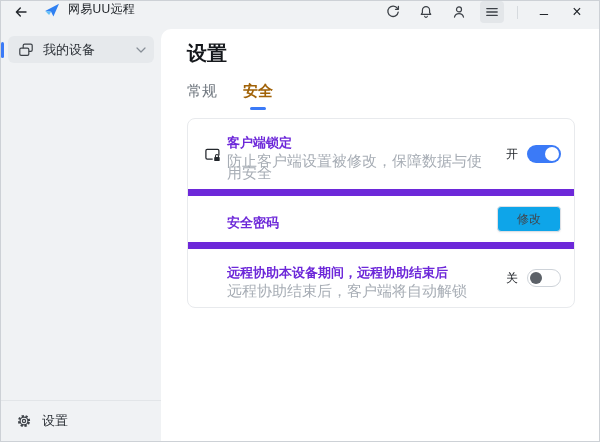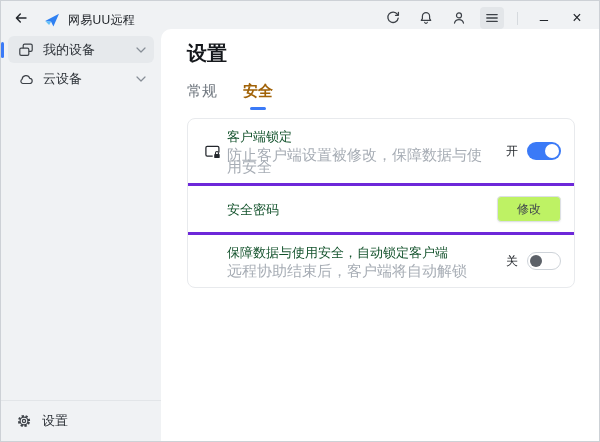--- a/index.html
+++ b/index.html
@@ -3,21 +3,21 @@
 <meta charset="utf-8">
 <style>
   * { box-sizing: border-box; }
   body { margin: 0; font-family: "Liberation Sans", "DejaVu Sans", sans-serif; }
   .window {
     width: 600px; height: 442px; position: relative;
     background: #f0f2f4; border: 1px solid #cdd1d6;
     display: flex; flex-direction: column; overflow: hidden;
   }
   
-  .titlebar { height: 28px; flex: 0 0 28px; display: flex; align-items: flex-end; padding: 0 10px 0 8px; }
+  .titlebar { height: 28px; flex: 0 0 28px; display: flex; align-items: flex-start; padding: 0 10px 0 8px; }
   .tb-btn { width: 24px; height: 22px; display: flex; align-items: center; justify-content: center; border-radius: 4px; cursor: default; }
   .tb-back { margin-right: 10px; }
   .tb-logo { display: flex; align-items: center; margin-right: 7px; }
   .tb-title { font-size: 12px; color: #22262b; letter-spacing: .3px; }
   .tb-right { margin-left: auto; display: flex; align-items: center; }
   .tb-right .tb-btn { margin-left: 9px; }
   .tb-btn.menu-active { background: #e3e6e9; }
   .tb-divider { width: 1px; height: 13px; background: #d6dade; margin: 0 5px 0 13px; }
   .tb-glyph { font-size: 15px; color: #23272c; line-height: 1; }
   
@@ -46,34 +46,34 @@
   .page-title { font-size: 20px; font-weight: 700; color: #15181c; margin: 0; line-height: 24px; }
   .tabs { display: flex; gap: 26px; margin-top: 17px; }
   .tab { font-size: 15px; color: #70777f; padding-bottom: 9px; position: relative; cursor: default; }
   .tab.active { color: #a16207; font-weight: 700; }
   .tab.active::after {
     content: ""; position: absolute; bottom: 0; left: 50%; transform: translateX(-50%);
     width: 16px; height: 3px; border-radius: 2px; background: #3b7af7;
   }
   .card { margin-top: 8px; border: 1px solid #e8eaed; border-radius: 8px; background: #fff; }
   .row { display: flex; align-items: center; padding: 10px 13px 10px 16px; min-height: 46px; }
-  .row + .row { border-top: 3px solid #6d28d9; }
+  .row + .row { border-top: 7px solid #6d28d9; }
   .row.no-icon { padding-left: 39px; }
   .row-icon { width: 17px; height: 17px; margin-right: 6px; display: flex; flex: 0 0 17px; }
-  .row-title { font-size: 13px; font-weight: 400; color: #14532d; line-height: 15px; }
+  .row-title { font-size: 13px; font-weight: 700; color: #6d28d9; line-height: 15px; margin-top: 6px; }
   .row-subtitle { font-size: 15px; color: #a7adb5; margin-top: 5px; line-height: 12px; }
   .row-right { margin-left: auto; display: flex; align-items: center; gap: 9px; padding-left: 12px; }
   .state-label { font-size: 12px; color: #23272c; }
   .toggle { width: 34px; height: 18px; border-radius: 9px; position: relative; cursor: default; }
   .toggle.on { background: #3b7af7; }
   .toggle.on .knob { position: absolute; right: 2px; top: 2px; width: 14px; height: 14px; border-radius: 50%; background: #fff; }
   .toggle.off { background: #fff; border: 1px solid #ced3d9; }
   .toggle.off .knob { position: absolute; left: 2px; top: 2px; width: 12px; height: 12px; border-radius: 50%; background: #5c6168; }
   .btn-modify {
-    font-size: 12px; color: #40464d; background: #bef264; border: 1px solid #dde0e5;
+    font-size: 12px; color: #40464d; background: #0ea5e9; border: 1px solid #dde0e5;
     border-radius: 4px; padding: 5px 19px; font-family: inherit; cursor: default;
     box-shadow: 0 1px 2px rgba(16,24,40,.05); line-height: 14px;
   }
 </style>
 </head>
 <body>
 
 <div class="window">
 
   <div class="titlebar">
@@ -138,33 +138,20 @@
 
     <div class="sidebar">
       <div class="nav-item selected">
         <span class="nav-icon">
           <svg width="16" height="16" viewBox="0 0 16 16" fill="none" stroke="#3c4147" stroke-width="1.2">
               <rect x="5.2" y="2.2" width="9" height="7.2" rx="1.4"></rect>
               <rect x="1.8" y="6.2" width="9" height="7.2" rx="1.4" fill="#e6e9ec"></rect>
             </svg>
         </span>
         <span>我的设备</span>
-        <span class="nav-chevron">
-          <svg width="10" height="6" viewBox="0 0 10 6" fill="none" stroke="#878e96" stroke-width="1.2" stroke-linecap="round" stroke-linejoin="round">
-              <path d="M1 1 L5 5 L9 1"></path>
-            </svg>
-        </span>
-      </div>
-      <div class="nav-item">
-        <span class="nav-icon">
-          <svg width="16" height="16" viewBox="0 0 16 16" fill="none" stroke="#3c4147" stroke-width="1.2" stroke-linejoin="round">
-              <path d="M4.8 12.5 h6.7 a2.6 2.6 0 0 0 .2 -5.2 a3.9 3.9 0 0 0 -7.6 .9 a2.3 2.3 0 0 0 .7 4.3 Z"></path>
-            </svg>
-        </span>
-        <span>云设备</span>
         <span class="nav-chevron">
           <svg width="10" height="6" viewBox="0 0 10 6" fill="none" stroke="#878e96" stroke-width="1.2" stroke-linecap="round" stroke-linejoin="round">
               <path d="M1 1 L5 5 L9 1"></path>
             </svg>
         </span>
       </div>
 
       <div class="sidebar-footer">
         <span style="display:flex">
           <svg width="16" height="16" viewBox="0 0 16 16" fill="none" stroke="#3c4147">
@@ -211,21 +198,21 @@
           <div class="row-texts">
             <div class="row-title">安全密码</div>
           </div>
           <div class="row-right">
             <button class="btn-modify">修改</button>
           </div>
         </div>
 
         <div class="row no-icon">
           <div class="row-texts">
-            <div class="row-title">保障数据与使用安全，自动锁定客户端</div>
+            <div class="row-title">远程协助本设备期间，远程协助结束后</div>
             <div class="row-subtitle">远程协助结束后，客户端将自动解锁</div>
           </div>
           <div class="row-right">
             <span class="state-label">关</span>
             <div class="toggle off">
                 <div class="knob"></div>
               </div>
           </div>
         </div>
 

